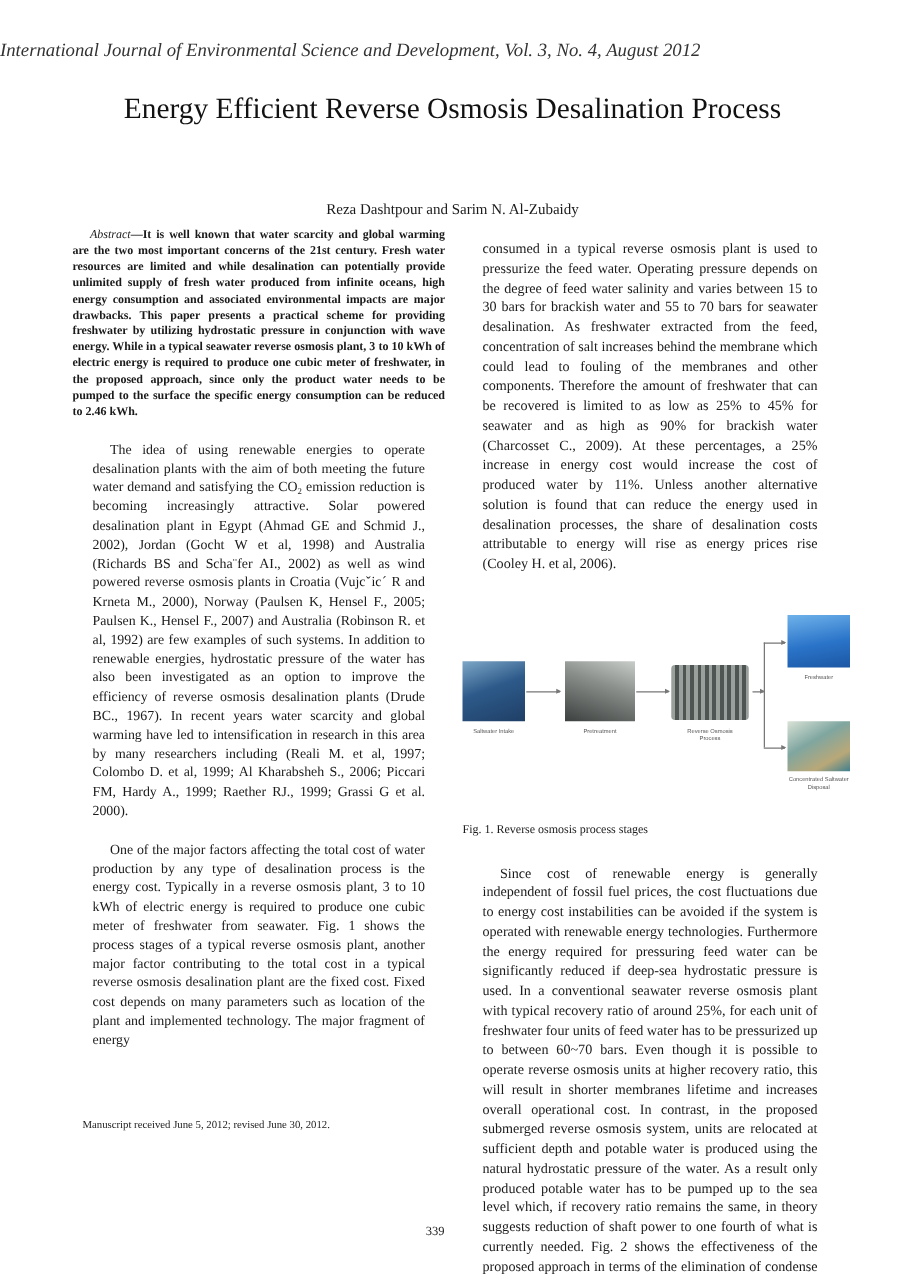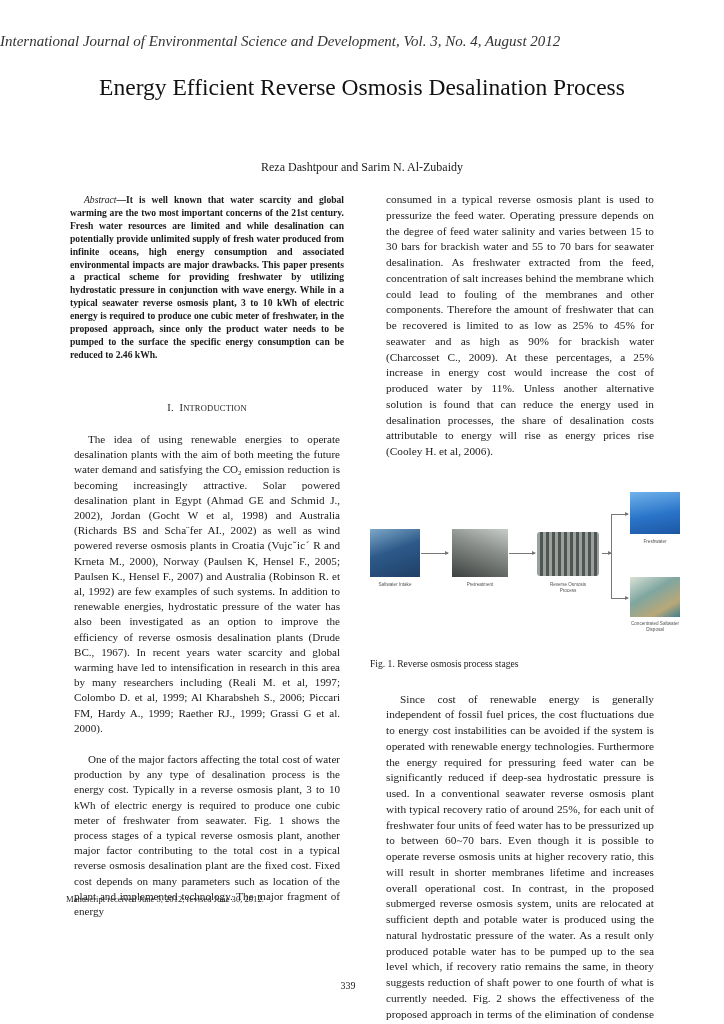--- a/index.html
+++ b/index.html
@@ -6,21 +6,21 @@
   body { width:724px; height:1024px; position:relative; overflow:hidden; color:#1a1a1a;
          font-family:"Liberation Serif","DejaVu Serif",serif; }
   .running-head { position:absolute; top:33px; left:0; width:588px; text-align:left;
                   font-style:italic; font-size:15px; color:#333; }
   .title { position:absolute; top:74px; left:0; width:724px; text-align:center;
            font-size:23.5px; color:#111; letter-spacing:0; }
   .authors { position:absolute; top:128px; left:0; width:724px; text-align:center; font-size:12px;margin-top:32px; }
   .col { position:absolute; width:298px; font-size:11.1px; line-height:15.2px; text-align:justify; }
   .col-left { left:58px; top:182px; }
   .col-right { left:370px; top:176px; width:300px; line-height:15.75px; font-size:11.3px; }
-  .abstract { font-weight:bold; font-size:9.6px; line-height:12.9px; text-indent:14px; margin:12px; }
+  .abstract { font-weight:bold; font-size:9.6px; line-height:12.9px; text-indent:14px; margin:0; }
   .abstract .lead { font-style:italic; font-weight:normal; }
   .index-terms { font-weight:bold; font-size:9.6px; line-height:12.9px; text-indent:14px; margin:14px 0 0 0; }
   .index-terms .lead { font-style:italic; font-weight:normal; }
   .section-head { text-align:center; font-size:10.5px; margin:38px 0 3px 0; letter-spacing:0.2px; }
   .section-head .sc { font-size:8.5px; }
   p.body { margin:16px; text-indent:14px; }
   .figure { position:relative; height:168px; margin:22px 0 0 0; }
   .fig-img { position:absolute; border:0; }
   .fig-label { position:absolute; font-family:"Liberation Sans","DejaVu Sans",sans-serif;
                font-size:4.6px; color:#555; text-align:center; line-height:6px; }
@@ -40,21 +40,20 @@
 
 <div class="running-head">International Journal of Environmental Science and Development, Vol. 3, No. 4, August 2012</div>
 
 <div class="title">Energy Efficient Reverse Osmosis Desalination Process</div>
 <div class="authors">Reza Dashtpour and Sarim N. Al-Zubaidy</div>
 
 <div class="col col-left">
   <p class="abstract"><span class="lead">Abstract</span><span>—</span><span>It is well known that water scarcity and global warming are the two most important concerns of the 21st century. Fresh water resources are limited and while desalination can potentially provide unlimited supply of fresh water produced from infinite oceans, high energy consumption and associated environmental impacts are major drawbacks. This paper presents a practical scheme for providing freshwater by utilizing hydrostatic pressure in conjunction with wave energy. While in a typical seawater reverse osmosis plant, 3 to 10 kWh of electric energy is required to produce one cubic meter of freshwater, in the proposed approach, since only the product water needs to be pumped to the surface the specific energy consumption can be reduced to 2.46 kWh.</span></p>
 
 
-  <div class="section-head"><span>I.</span>&nbsp;&nbsp;<span>I</span><span class="sc">NTRODUCTION</span></div>
 
   <p class="body"><span>The idea of using renewable energies to operate desalination plants with the aim of both meeting the future water demand and satisfying the CO</span><sub>2</sub><span> emission reduction is becoming increasingly attractive. Solar powered desalination plant in Egypt (Ahmad GE and Schmid J., 2002), Jordan (Gocht W et al, 1998) and Australia (Richards BS and Scha¨fer AI., 2002) as well as wind powered reverse osmosis plants in Croatia (Vujcˇicˊ R and Krneta M., 2000), Norway (Paulsen K, Hensel F., 2005; Paulsen K., Hensel F., 2007) and Australia (Robinson R. et al, 1992) are few examples of such systems. In addition to renewable energies, hydrostatic pressure of the water has also been investigated as an option to improve the efficiency of reverse osmosis desalination plants (Drude BC., 1967). In recent years water scarcity and global warming have led to intensification in research in this area by many researchers including (Reali M. et al, 1997; Colombo D. et al, 1999; Al Kharabsheh S., 2006; Piccari FM, Hardy A., 1999; Raether RJ., 1999; Grassi G et al. 2000).</span></p>
   <p class="body">One of the major factors affecting the total cost of water production by any type of desalination process is the energy cost. Typically in a reverse osmosis plant, 3 to 10 kWh of electric energy is required to produce one cubic meter of freshwater from seawater.  Fig. 1 shows the process stages of a typical reverse osmosis plant, another major factor contributing to the total cost in a typical reverse osmosis desalination plant are the fixed cost. Fixed cost depends on many parameters such as location of the plant and implemented technology. The major fragment of energy</p>
 </div>
 
 <div class="col col-right">
   <p class="body" style="text-indent:0">consumed in a typical reverse osmosis plant is used to pressurize the feed water. Operating pressure depends on the degree of feed water salinity and varies between 15 to 30 bars for brackish water and 55 to 70 bars for seawater desalination. As freshwater extracted from the feed, concentration of salt increases behind the membrane which could lead to fouling of the membranes and other components. Therefore the amount of freshwater that can be recovered is limited to as low as 25% to 45% for seawater and as high as 90% for brackish water (Charcosset C., 2009).  At these percentages, a 25% increase in energy cost would increase the cost of produced water by 11%. Unless another alternative solution is found that can reduce the energy used in desalination processes, the share of desalination costs attributable to energy will rise as energy prices rise (Cooley H. et al, 2006).</p>
 
   <div class="figure">
 

